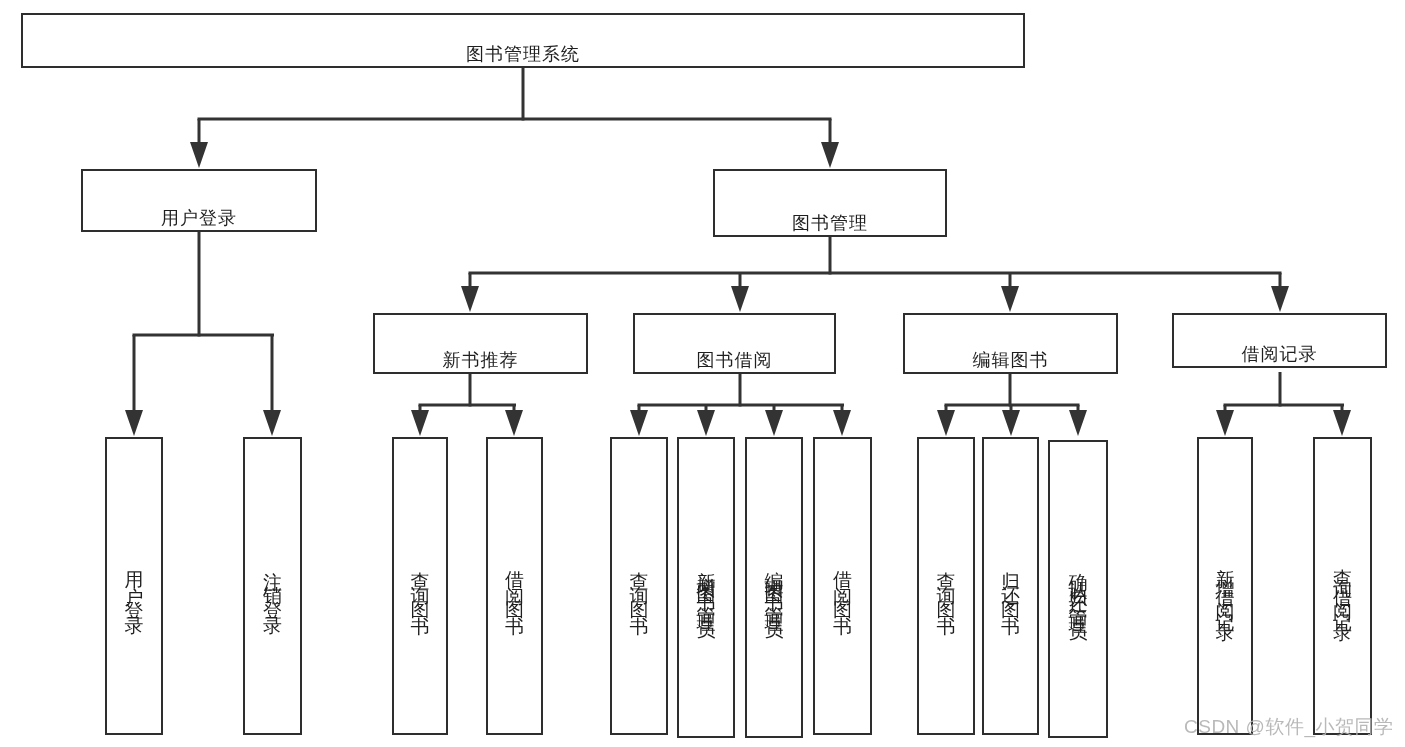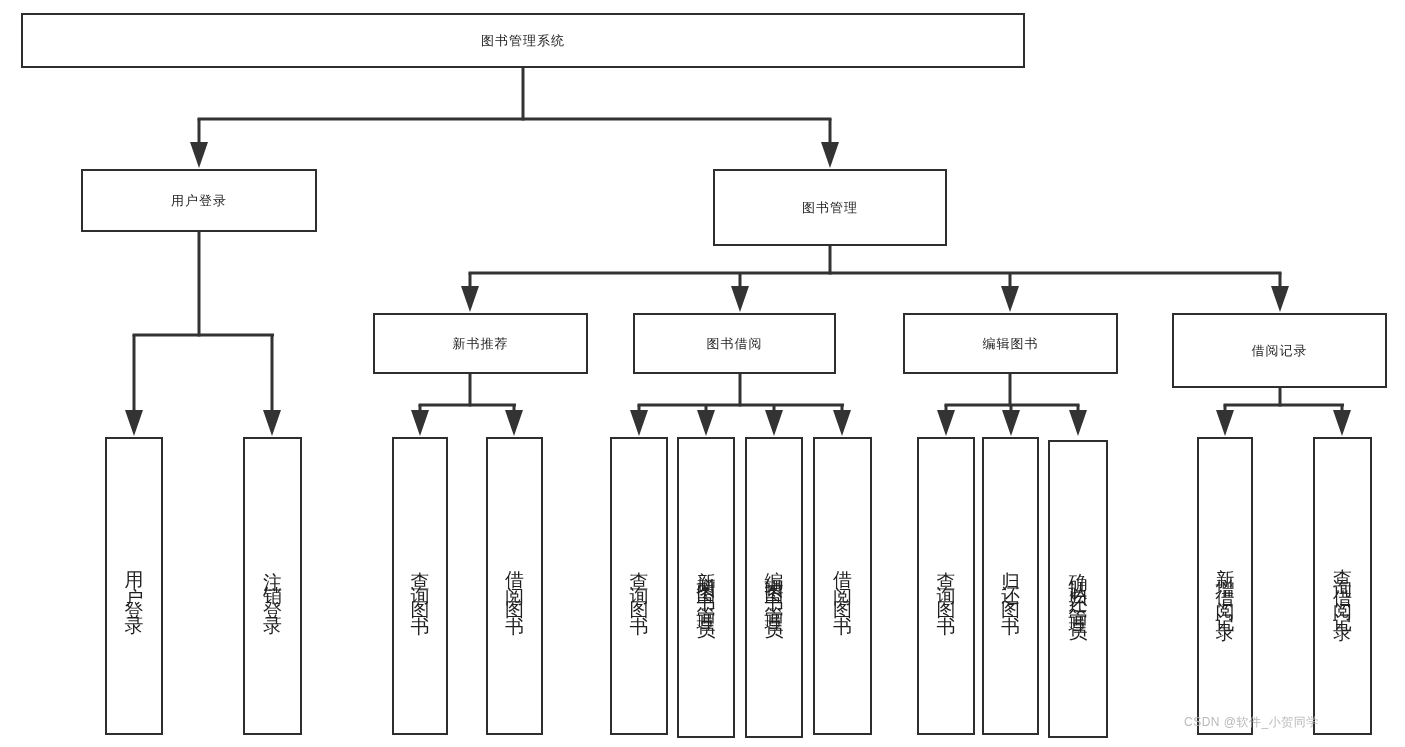--- a/index.html
+++ b/index.html
@@ -16,36 +16,36 @@
     position: absolute;
     z-index: 2;
     box-sizing: border-box;
     background: #ffffff;
     border: 2.5px solid #2e2e2e;
     display: flex;
     align-items: center;
     justify-content: center;
     color: #1f1f1f;
   }
-  .hbox { font-size: 13px; letter-spacing: 1px; }
+  .hbox { font-size: 18px; letter-spacing: 1px; align-items: flex-end; }
   .vbox .lbl {
     writing-mode: vertical-rl;
     text-orientation: mixed;
     font-size: 19px;
     letter-spacing: 15px;
     white-space: nowrap;
   }
   .vbox.mid .lbl { letter-spacing: 11px; }
   .vbox.long .lbl { letter-spacing: 7px; }
   .watermark {
     position: absolute;
     z-index: 3;
     left: 1184px;
     top: 714px;
-    font-size: 12px;
+    font-size: 19px;
     color: #b2b2b2;
     opacity: 0.9;
     letter-spacing: 0.5px;
     white-space: nowrap;
   }
 </style>
 </head>
 <body>
 
 <div class="stage">
@@ -113,41 +113,41 @@
     </g>
   </svg>
 
   <div class="box hbox" style="left:21px;top:13px;width:1004px;height:55px;">
     <span>图书管理系统</span>
   </div>
 
   <div class="box hbox" style="left:81px;top:169px;width:236px;height:63px;">
     <span>用户登录</span>
   </div>
-  <div class="box hbox" style="left:713px;top:169px;width:234px;height:77px;">
+  <div class="box hbox" style="left:713px;top:169px;width:234px;height:68px;">
     <span>图书管理</span>
   </div>
 
   <div class="box vbox" style="left:105px;top:437px;width:58px;height:298px;">
     <span class="lbl">用户登录</span>
   </div>
   <div class="box vbox" style="left:243px;top:437px;width:59px;height:298px;">
     <span class="lbl">注销登录</span>
   </div>
 
   <div class="box hbox" style="left:373px;top:313px;width:215px;height:61px;">
     <span>新书推荐</span>
   </div>
   <div class="box hbox" style="left:633px;top:313px;width:203px;height:61px;">
     <span>图书借阅</span>
   </div>
   <div class="box hbox" style="left:903px;top:313px;width:215px;height:61px;">
     <span>编辑图书</span>
   </div>
-  <div class="box hbox" style="left:1172px;top:313px;width:215px;height:75px;">
+  <div class="box hbox" style="left:1172px;top:313px;width:215px;height:55px;">
     <span>借阅记录</span>
   </div>
 
   <div class="box vbox" style="left:392px;top:437px;width:56px;height:298px;">
     <span class="lbl">查询图书</span>
   </div>
   <div class="box vbox" style="left:486px;top:437px;width:57px;height:298px;">
     <span class="lbl">借阅图书</span>
   </div>
 

